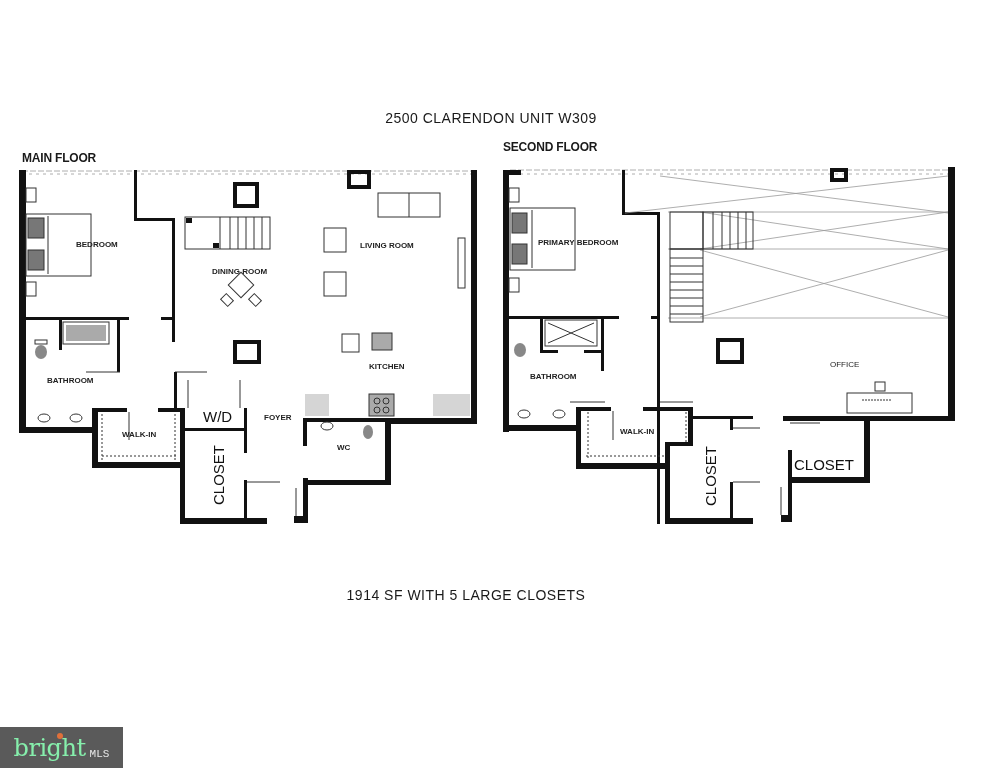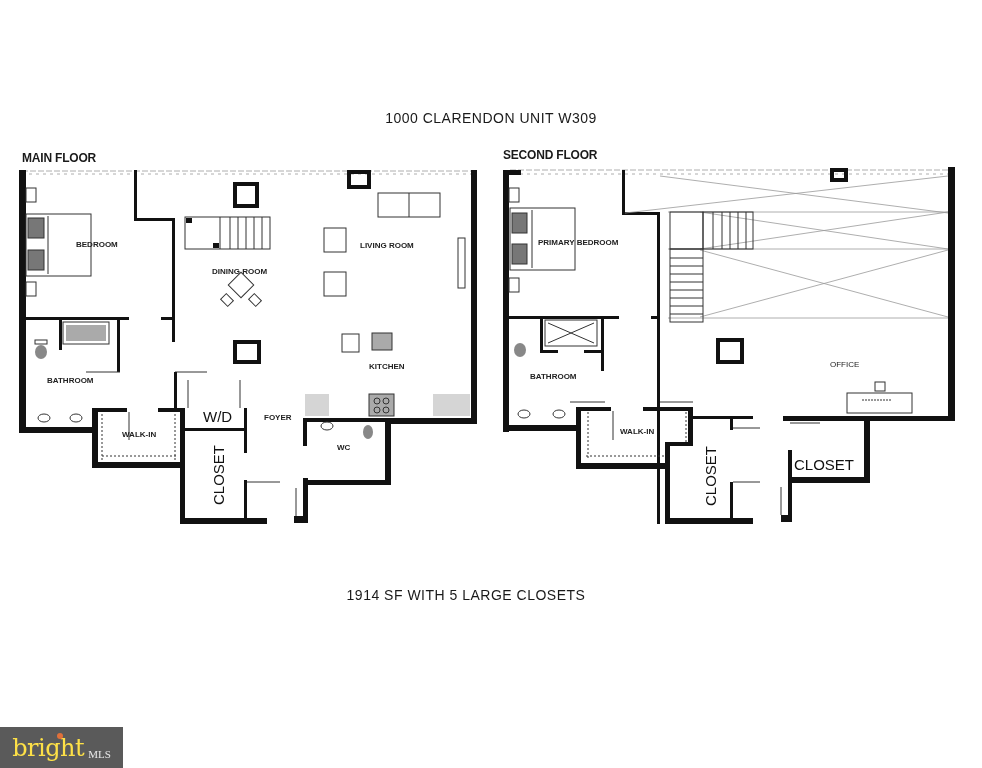--- a/index.html
+++ b/index.html
@@ -7,30 +7,30 @@
   .title { position:absolute; top:110px; left:0; width:982px; text-align:center; font-size:14px; letter-spacing:0.5px; }
   .subtitle { position:absolute; top:587px; left:0; width:932px; text-align:center; font-size:14px; letter-spacing:0.5px; }
   .floor-label { position:absolute; font-size:12px; font-weight:bold; letter-spacing:-0.2px; }
   svg { position:absolute; left:0; top:0; }
   .room { font-family:"Liberation Sans", sans-serif; font-size:8px; font-weight:bold; fill:#222; }
   .big { font-family:"Liberation Sans", sans-serif; font-size:15px; fill:#111; }
   .wall { fill:#111; }
   .thin { stroke:#333; stroke-width:1; fill:none; }
   .faint { stroke:#999; stroke-width:0.8; fill:none; }
   .logo { position:absolute; left:0; top:727px; width:123px; height:41px; background:#5a5a5a; display:flex; align-items:center; justify-content:center; }
-  .logo .bright { font-family:"DejaVu Serif", serif; font-size:24px; color:#fde047; letter-spacing:-0.5px; position:relative; }
+  .logo .bright { font-family:"DejaVu Serif", serif; font-size:24px; color:#86efac; letter-spacing:-0.5px; position:relative; }
   .logo .dot { position:absolute; width:6px; height:6px; background:#e0703a; border-radius:50%; left:57px; top:6px; }
-  .logo .mls { font-family:Liberation Serif, serif; font-size:11px; color:#e8e8e8; margin-left:4px; margin-top:12px; }
+  .logo .mls { font-family:Liberation Mono, monospace; font-size:11px; color:#e8e8e8; margin-left:4px; margin-top:12px; }
 </style>
 </head>
 <body>
 
-<div class="title">1000 CLARENDON UNIT W309</div>
+<div class="title">2500 CLARENDON UNIT W309</div>
 <div class="floor-label" style="left:22px; top:151px;">MAIN FLOOR</div>
-<div class="floor-label" style="left:503px; top:148px;text-align:center;">SECOND FLOOR</div>
+<div class="floor-label" style="left:503px; top:140px;text-align:center;">SECOND FLOOR</div>
 <div class="subtitle">1914 SF WITH 5 LARGE CLOSETS</div>
 
 <svg width="982" height="768" viewBox="0 0 982 768">
 
   <g>
 
     <line x1="22" y1="171" x2="475" y2="171" class="faint" stroke-dasharray="6,2"></line>
     <line x1="22" y1="174" x2="475" y2="174" class="faint" stroke-dasharray="3,4"></line>
 
     <rect x="19" y="170" width="7" height="263" class="wall"></rect>

